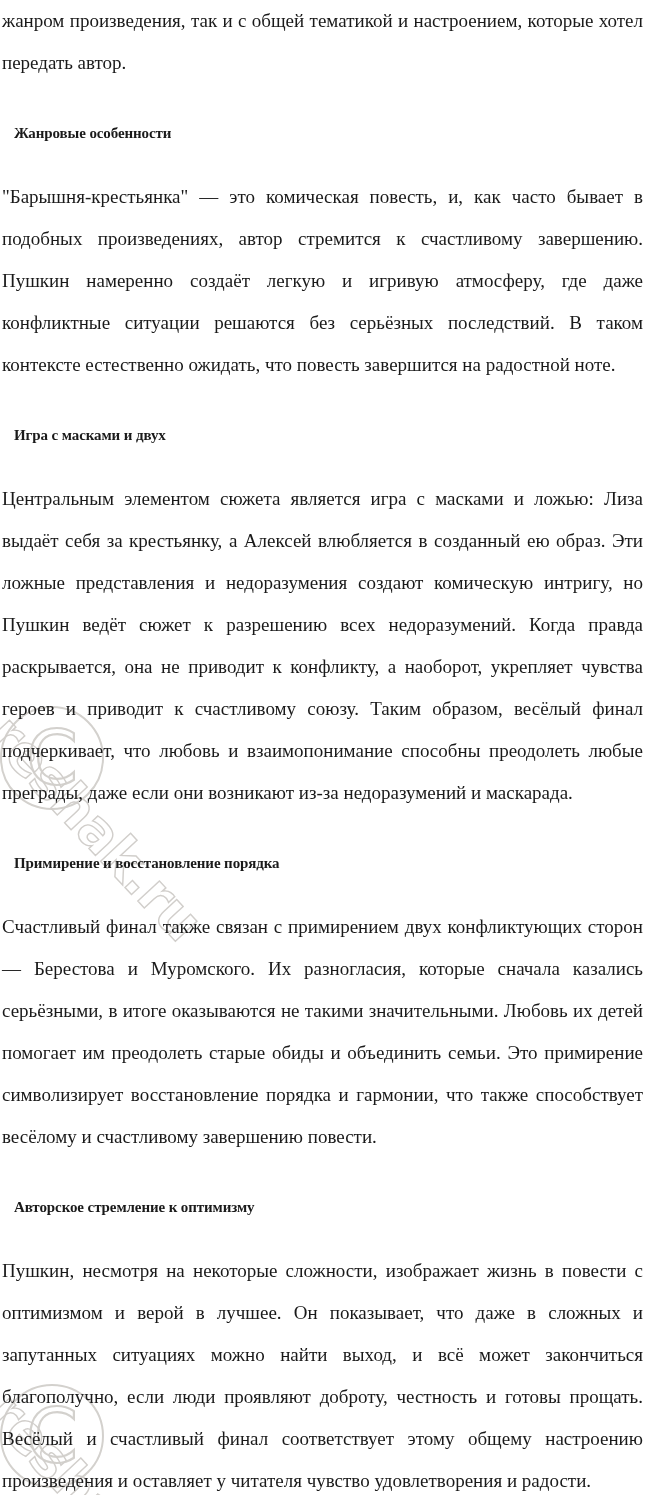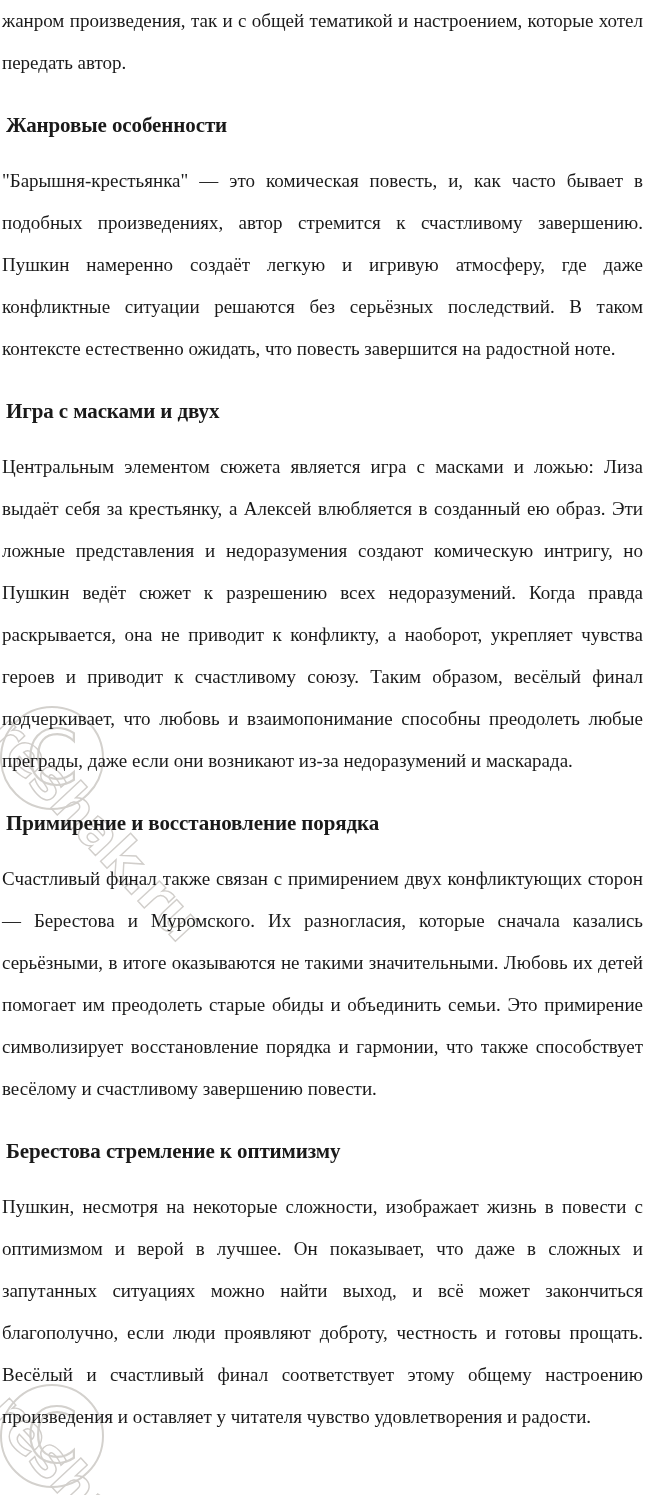--- a/index.html
+++ b/index.html
@@ -90,22 +90,22 @@
     margin: 0;
     font-size: 19px;
     line-height: 42px;
     text-align: justify;
     text-justify: inter-word;
     -webkit-hyphens: none;
     hyphens: none;
   }
 
   h2.heading {
-    margin: 4px;
-    font-size: 21px;
+    margin: 12px;
+    font-size: 15px;
     font-weight: 700;
     line-height: 42px;
     text-align: left;
     letter-spacing: -0.1px;
   }
   .gap-head   { height: 16px; }
   .gap-afterhead { height: 10px; }
 </style>
 </head>
 <body>
@@ -139,19 +139,19 @@
 
     <p class="para">Центральным элементом сюжета является игра с масками и ложью: Лиза выдаёт себя за крестьянку, а Алексей влюбляется в созданный ею образ. Эти ложные представления и недоразумения создают комическую интригу, но Пушкин ведёт сюжет к разрешению всех недоразумений. Когда правда раскрывается, она не приводит к конфликту, а наоборот, укрепляет чувства героев и приводит к счастливому союзу. Таким образом, весёлый финал подчеркивает, что любовь и взаимопонимание способны преодолеть любые преграды, даже если они возникают из-за недоразумений и маскарада.</p>
 
     <div class="gap-head"></div>
     <h2 class="heading">Примирение и восстановление порядка</h2>
     <div class="gap-afterhead"></div>
 
     <p class="para">Счастливый финал также связан с примирением двух конфликтующих сторон — Берестова и Муромского. Их разногласия, которые сначала казались серьёзными, в итоге оказываются не такими значительными. Любовь их детей помогает им преодолеть старые обиды и объединить семьи. Это примирение символизирует восстановление порядка и гармонии, что также способствует весёлому и счастливому завершению повести.</p>
 
     <div class="gap-head"></div>
-    <h2 class="heading">Берестова стремление к оптимизму</h2>
+    <h2 class="heading">Авторское стремление к оптимизму</h2>
     <div class="gap-afterhead"></div>
 
     <p class="para">Пушкин, несмотря на некоторые сложности, изображает жизнь в повести с оптимизмом и верой в лучшее. Он показывает, что даже в сложных и запутанных ситуациях можно найти выход, и всё может закончиться благополучно, если люди проявляют доброту, честность и готовы прощать. Весёлый и счастливый финал соответствует этому общему настроению произведения и оставляет у читателя чувство удовлетворения и радости.</p>
 
   </div>
 </div>
 
 </body></html>

